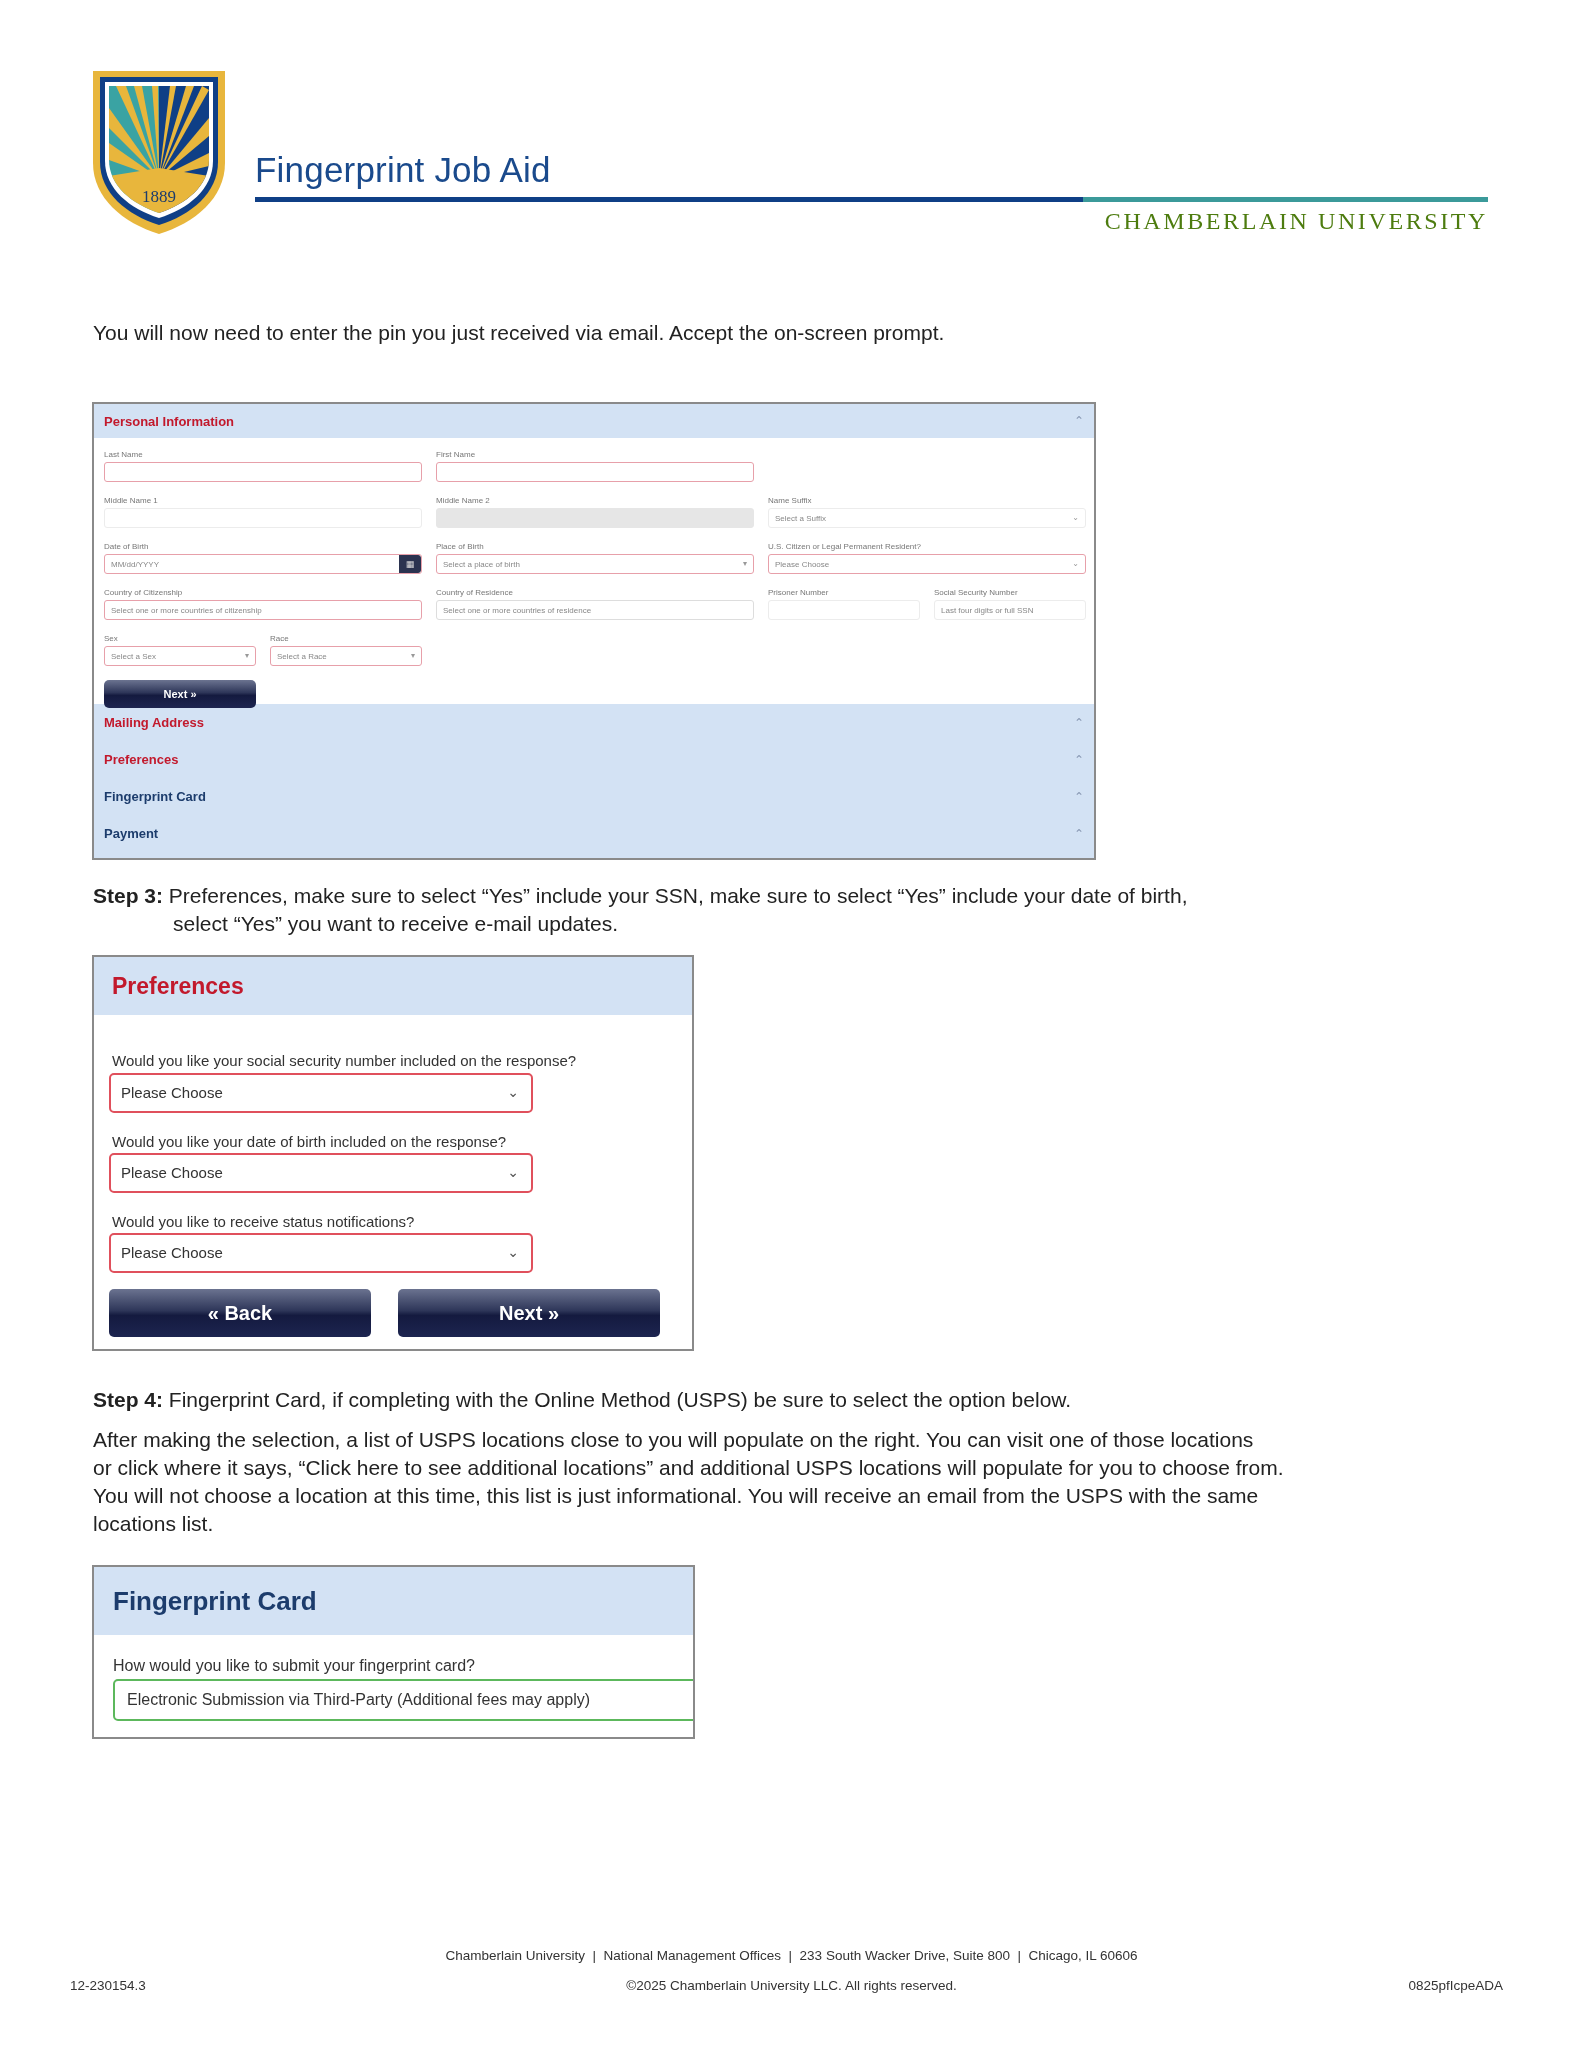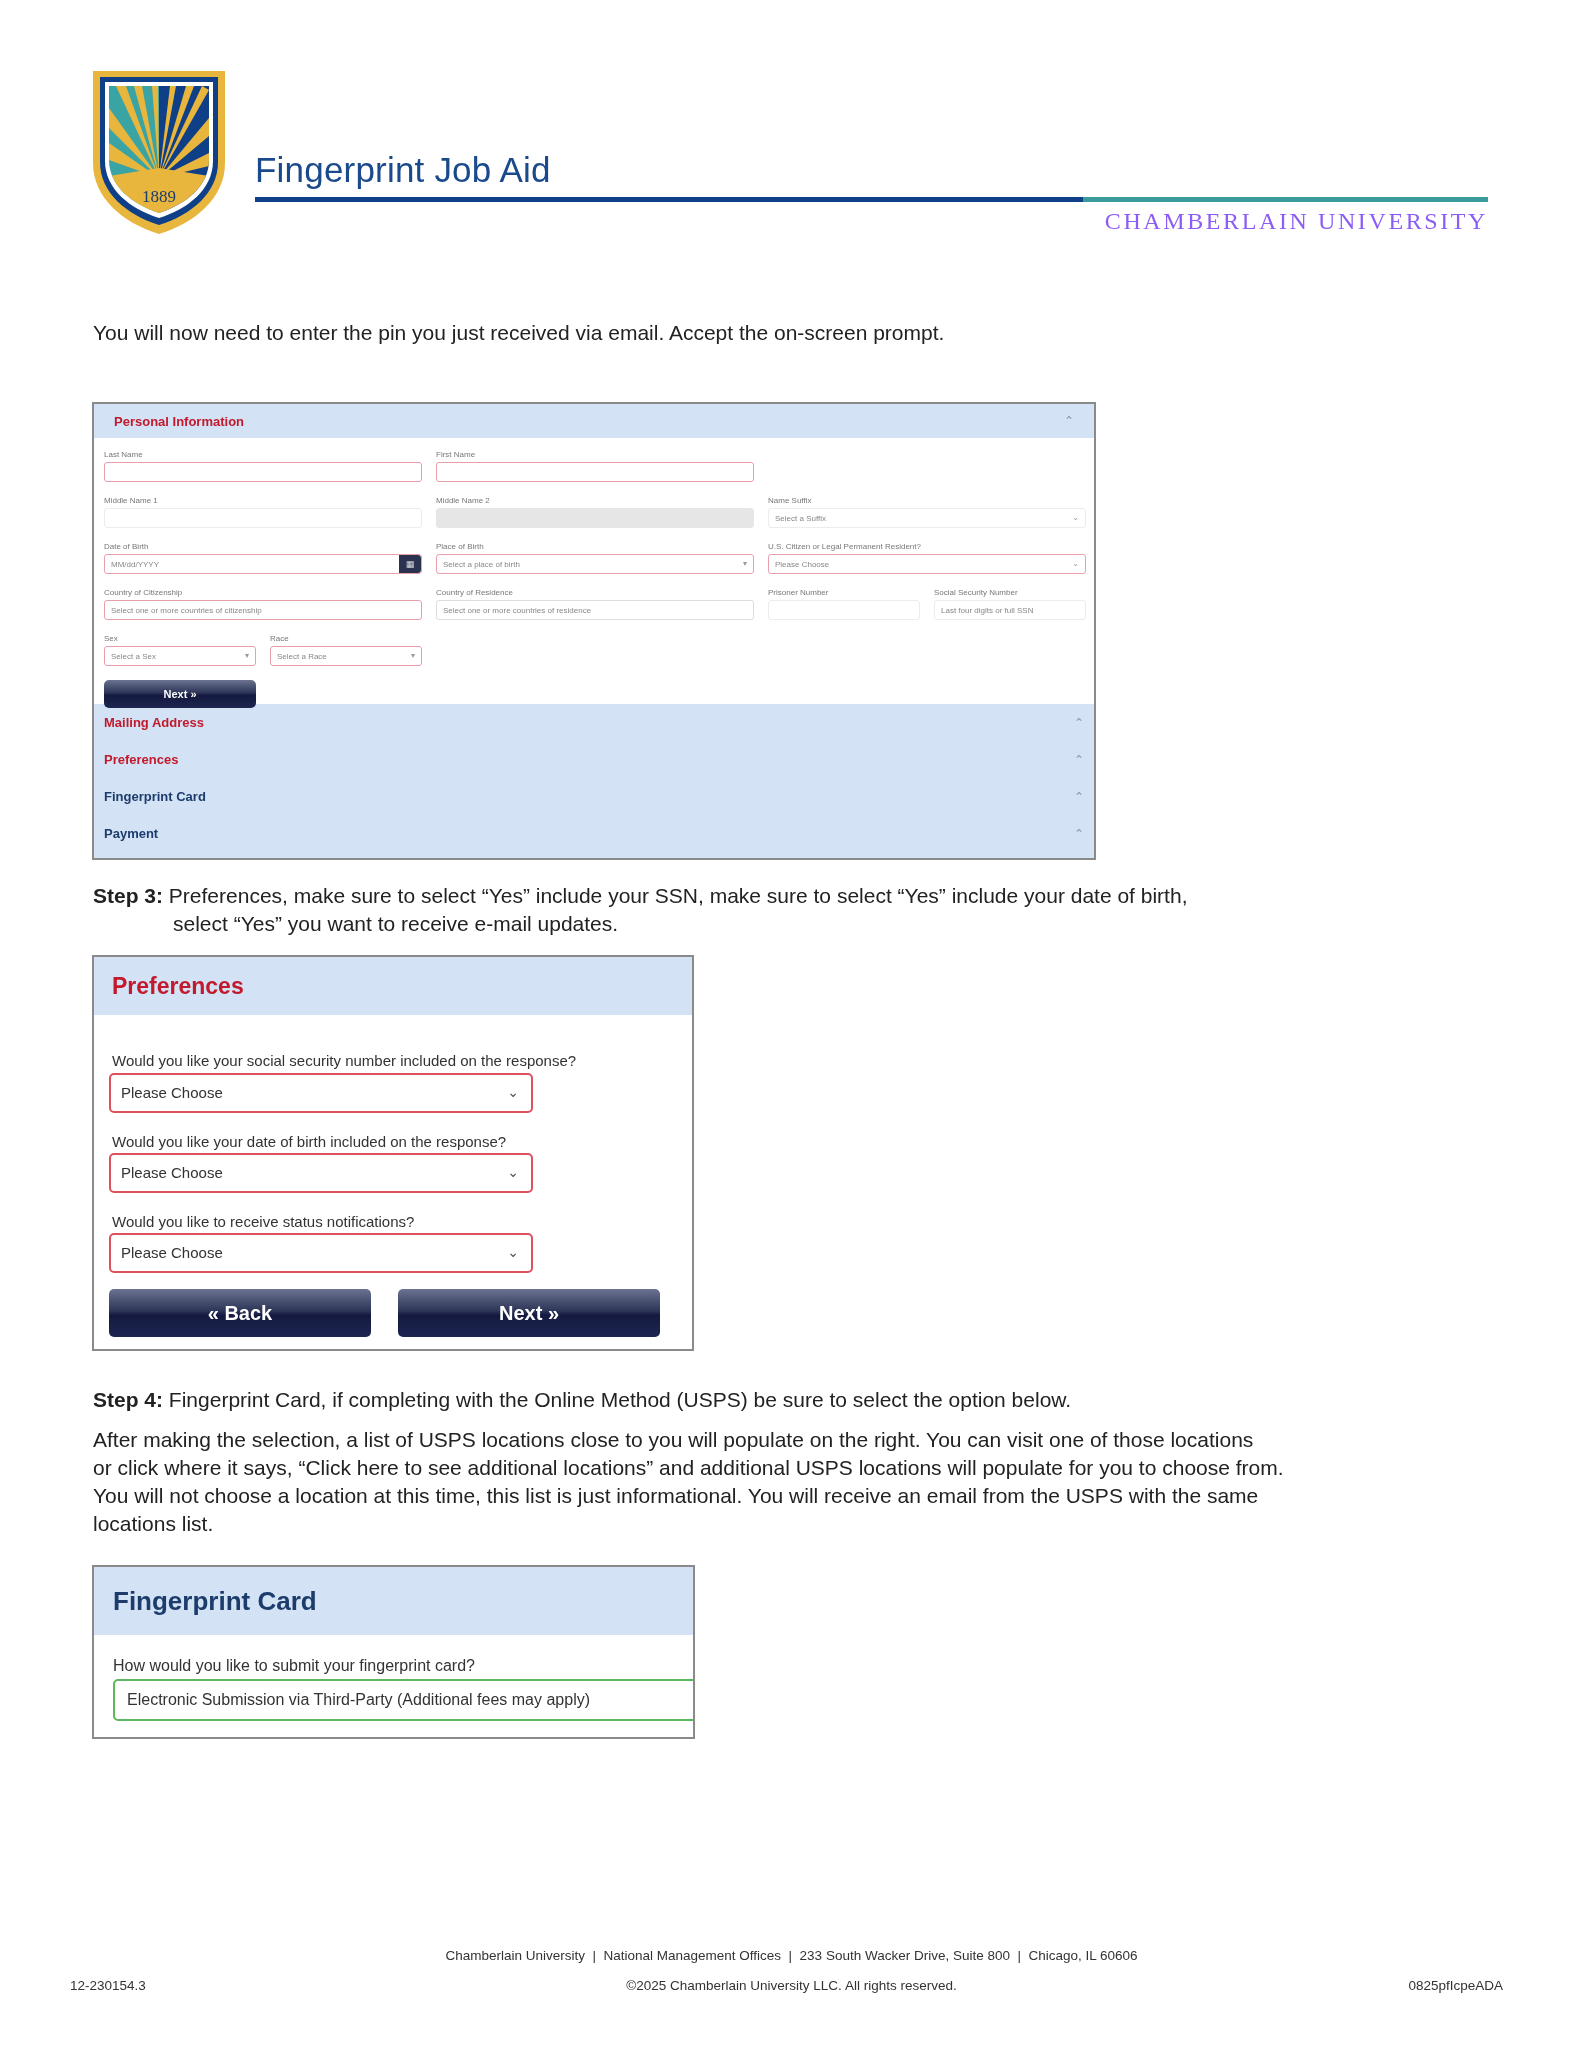--- a/index.html
+++ b/index.html
@@ -4,21 +4,21 @@
 <style>
   html, body { margin:0; padding:0; background:#fff; }
   body { width:1583px; height:2048px; position:relative; font-family:"Liberation Sans", "DejaVu Sans", sans-serif; color:#222; overflow:hidden; }
   .abs { position:absolute; }
 
   
   .logo { left:90px; top:68px; width:138px; height:168px; }
   .doc-title { left:255px; top:150px; font-size:35px; color:#1a4a8c; font-weight:500; letter-spacing:0.2px; }
   .rule-dark { left:255px; top:197px; width:828px; height:5px; background:#0f3f86; }
   .rule-teal { left:1083px; top:197px; width:405px; height:5px; background:#3b9a9a; }
-  .uni-name { left:1080px; top:208px; width:408px; text-align:right; font-family:"Liberation Serif", "DejaVu Serif", serif; font-size:24px; letter-spacing:2.6px; color:#8b5cf6; }
+  .uni-name { left:1080px; top:208px; width:408px; text-align:right; font-family:"Liberation Serif", "DejaVu Serif", serif; font-size:24px; letter-spacing:2.6px; color:#4d7c0f; }
 
   .para { font-size:21px; color:#222; line-height:28px; }
   .para b { font-weight:700; }
 
   
   .frame { border:2px solid #8a8a8a; background:#fff; box-sizing:border-box; overflow:hidden; }
   .sec-head { background:#d3e2f4; display:flex; align-items:center; justify-content:space-between; box-sizing:border-box; }
   .sec-title-red { color:#c2192c; font-weight:700; }
   .sec-title-blue { color:#1c3c6c; font-weight:700; }
   .chev { color:#8a9ab5; font-size:12px; }
@@ -73,21 +73,21 @@
 </div>
 <div class="abs doc-title">Fingerprint Job Aid</div>
 <div class="abs rule-dark"></div>
 <div class="abs rule-teal"></div>
 <div class="abs uni-name">CHAMBERLAIN UNIVERSITY</div>
 
 <div class="abs para" style="left:93px; top:319px;">You will now need to enter the pin you just received via email. Accept the on-screen prompt.</div>
 <div class="abs para" style="left:93px; top:359px;margin-top:43px;">Fill in all fields for all the sections listed on the screen.</div>
 
 <div class="abs frame" style="left:92px; top:402px; width:1004px; height:458px;">
-  <div class="sec-head" style="height:34px; padding:0 20px;">
+  <div class="sec-head" style="height:34px; padding:0 10px;">
     <span class="sec-title-red" style="font-size:13px;">Personal Information</span>
     <span class="chev">⌃</span>
   </div>
   <div style="position:relative; height:266px;">
 
     <span class="f-label" style="left:10px; top:12px;">Last Name</span>
     <div class="f-input" style="left:10px; top:24px; width:318px;"></div>
     <span class="f-label" style="left:342px; top:12px;">First Name</span>
     <div class="f-input" style="left:342px; top:24px; width:318px;"></div>
 

